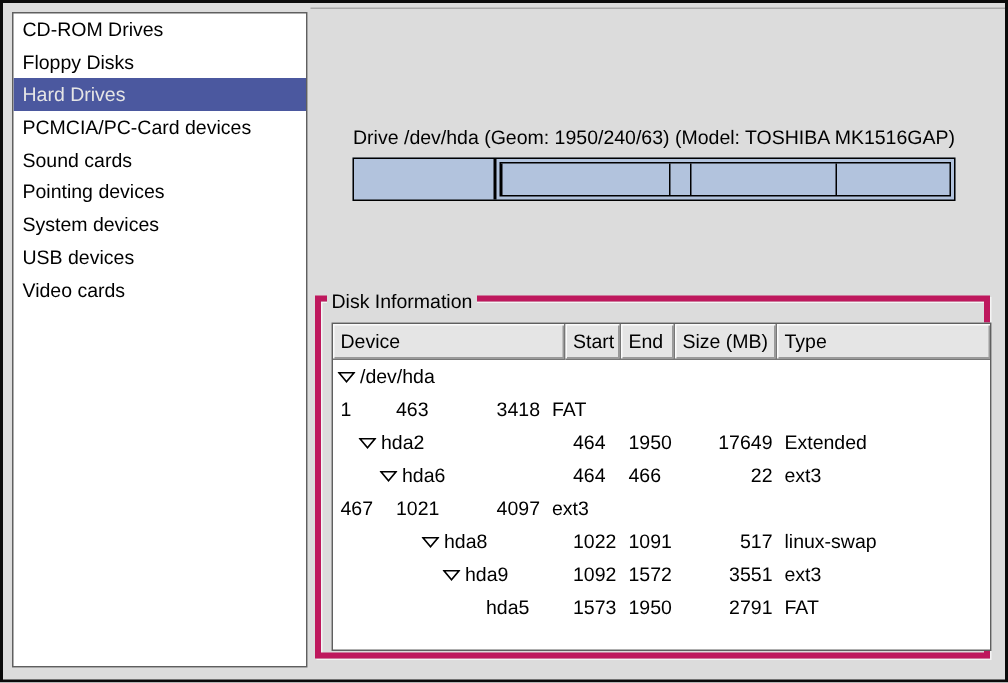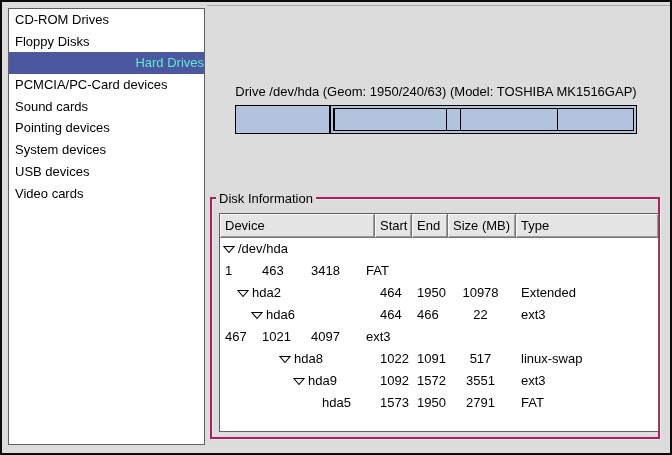--- a/index.html
+++ b/index.html
@@ -21,21 +21,21 @@
     box-sizing:border-box;
     overflow:hidden;
   }
   .side-item{
     height:21.7px;line-height:21.7px;
     padding-left:6px;
     font-size:13px;
     white-space:nowrap;
     cursor:default;
   }
-  .side-item.selected{color:#5eead4;text-align:right;}
+  .side-item.selected{color:#e5e5e5;}
   
   .panel-topline{position:absolute;left:205px;top:3px;right:0;height:0;border-top:1px solid #a8a8a8;}
   
   .drive-label{
     position:absolute;left:203px;top:82px;width:462px;
     text-align:center;font-size:13px;white-space:nowrap;
   }
   
   .partition-bar{
     position:absolute;left:233px;top:103px;width:402px;height:29px;
@@ -49,21 +49,21 @@
     position:absolute;top:2px;bottom:2px;right:2px;
     box-sizing:border-box;border:1px solid #000;
     display:flex;
   }
   .ext-seg{box-sizing:border-box;height:100%;border-right:1px solid #000;}
   .ext-seg:last-child{border-right:none;}
   
   .disk-frame{
     position:absolute;left:208px;top:195px;width:450px;height:242px;
     box-sizing:border-box;
-    border:2px solid #be185d;
+    border:4px solid #be185d;
     box-shadow:inset 1px 1px 0 #f4f4f4, 1px 1px 0 #f4f4f4;
   }
   .frame-label{
     position:absolute;top:-8px;left:4px;
     background:#dcdcdc;padding:0 3px;
     font-size:13px;line-height:15px;white-space:nowrap;
   }
   
   .disk-table{
     position:absolute;left:7px;top:14px;width:440px;height:219px;
@@ -81,21 +81,21 @@
     box-shadow:inset 1px 1px 0 #fbfbfb, inset -1px -1px 0 #9a9a9a;
     font-size:13px;line-height:23px;
     padding-left:5px;
     white-space:nowrap;overflow:hidden;
     cursor:default;
   }
   .th:last-child{flex:1;border-right:none;}
   .trow{display:flex;height:22px;font-size:13px;line-height:22px;}
   .td{box-sizing:border-box;flex:none;white-space:nowrap;overflow:hidden;}
   .td.device{display:flex;align-items:center;}
-  .td.size{text-align:center;padding-right:3px;}
+  .td.size{text-align:right;padding-right:3px;}
   .td.start,.td.end{padding-left:5px;}
   .td.type{flex:1;padding-left:5px;}
   .indent{flex:none;height:1px;}
   .expander{flex:none;margin-right:3px;display:block;}
 </style>
 </head>
 <body>
 
 <div class="window">
 
@@ -159,21 +159,21 @@
           <div class="trow">
             <div class="td device" style="width:155px">
               <span class="indent" style="width:17px"></span>
               <svg class="expander" width="12" height="9" viewBox="0 0 12 9">
                 <polygon points="1,1.5 11,1.5 6,7.5" fill="none" stroke="#000" stroke-width="1.1"></polygon>
               </svg>
               <span>hda2</span>
             </div>
             <div class="td start" style="width:37px">464</div>
             <div class="td end" style="width:36px">1950</div>
-            <div class="td size" style="width:68px">10978</div>
+            <div class="td size" style="width:68px">17649</div>
             <div class="td type">Extended</div>
           </div>
           <div class="trow">
             <div class="td device" style="width:155px">
               <span class="indent" style="width:31px"></span>
               <svg class="expander" width="12" height="9" viewBox="0 0 12 9">
                 <polygon points="1,1.5 11,1.5 6,7.5" fill="none" stroke="#000" stroke-width="1.1"></polygon>
               </svg>
               <span>hda6</span>
             </div>

